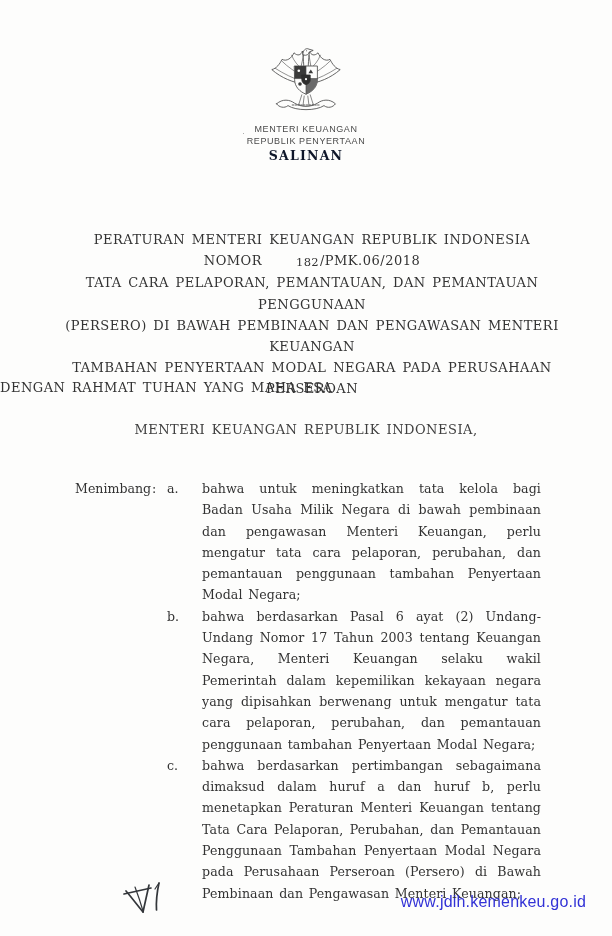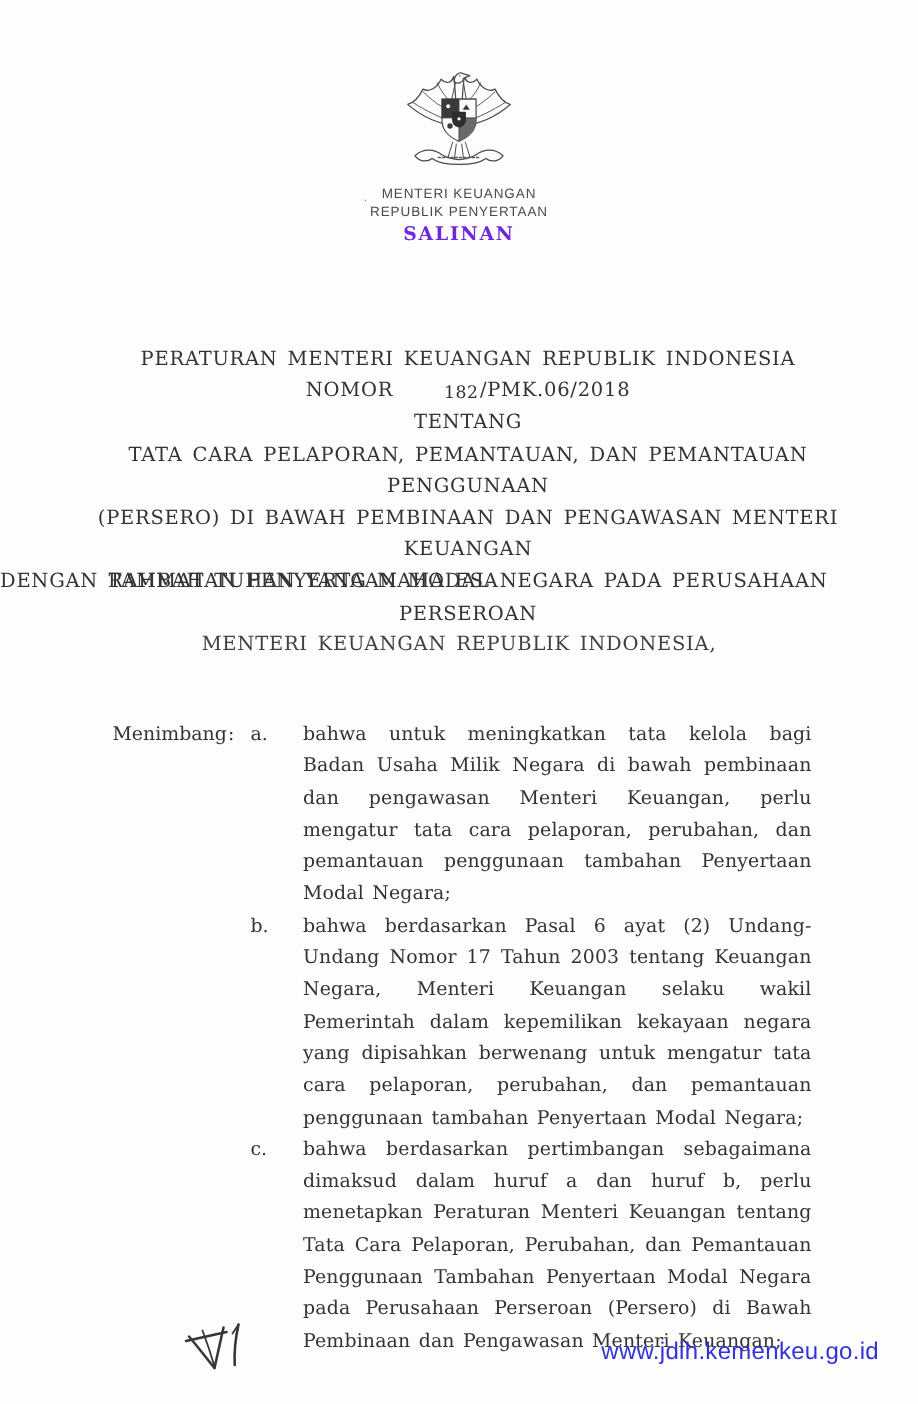--- a/index.html
+++ b/index.html
@@ -21,21 +21,21 @@
   .ministry-line {
     font-family:"Liberation Sans","DejaVu Sans",sans-serif;
     font-size:9px; letter-spacing:0.6px; color:#4a4a4a;
     line-height:11.5px; text-align:center; position:relative;
   }
   .ministry-line .pre-dot{
     position:absolute; left:-12px; top:2px; font-size:8px; color:#777;
   }
   .salinan {
     font-size:12.5px; font-weight:bold; letter-spacing:1.2px;
-    color:#6d28d9; margin-top:1px;
+    color:#0f172a; margin-top:1px;
   }
   
   .title-block {
     position:absolute; top:229px; left:36px; right:24px;
     text-align:center; font-size:13px; line-height:21.2px;
     letter-spacing:0.5px; word-spacing:2px; color:#333;
   }
   .nomor-line .nomor-value{
     font-size:11.5px; letter-spacing:0.3px;
     display:inline-block; margin-left:34px; position:relative; top:0.5px;
@@ -125,21 +125,20 @@
       <span>REPUBLIK PENYERTAAN</span>
     </div>
     <div class="salinan">SALINAN</div>
   </div>
 
   <div class="title-block">
     <div>PERATURAN MENTERI KEUANGAN REPUBLIK INDONESIA</div>
     <div class="nomor-line">
       <span>NOMOR</span><span class="nomor-value">182</span><span class="nomor-suffix">/PMK.06/2018</span>
     </div>
-    <div>TENTANG</div>
     <div>TATA CARA PELAPORAN, PEMANTAUAN, DAN PEMANTAUAN PENGGUNAAN</div>
     <div>(PERSERO) DI BAWAH PEMBINAAN DAN PENGAWASAN MENTERI KEUANGAN</div>
     <div>TAMBAHAN PENYERTAAN MODAL NEGARA PADA PERUSAHAAN PERSEROAN</div>
   </div>
 
   <div class="invocation">DENGAN RAHMAT TUHAN YANG MAHA ESA</div>
   <div class="authority">MENTERI KEUANGAN REPUBLIK INDONESIA,</div>
 
   <div class="body-block">
     <div class="consider">

